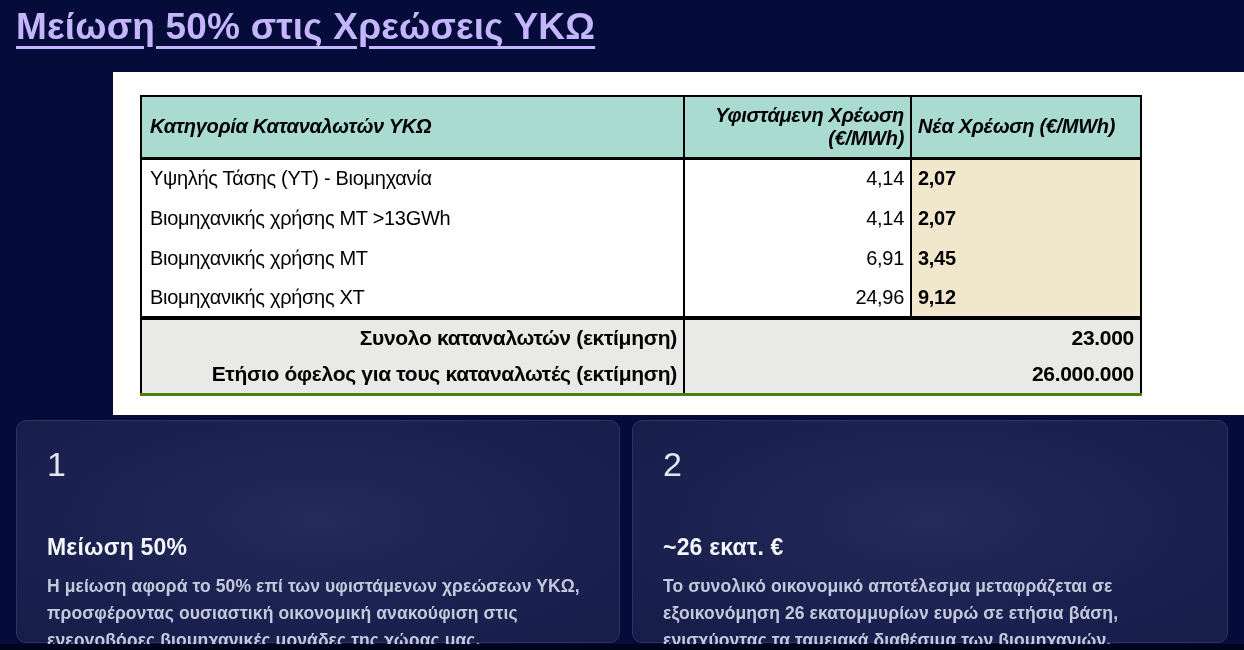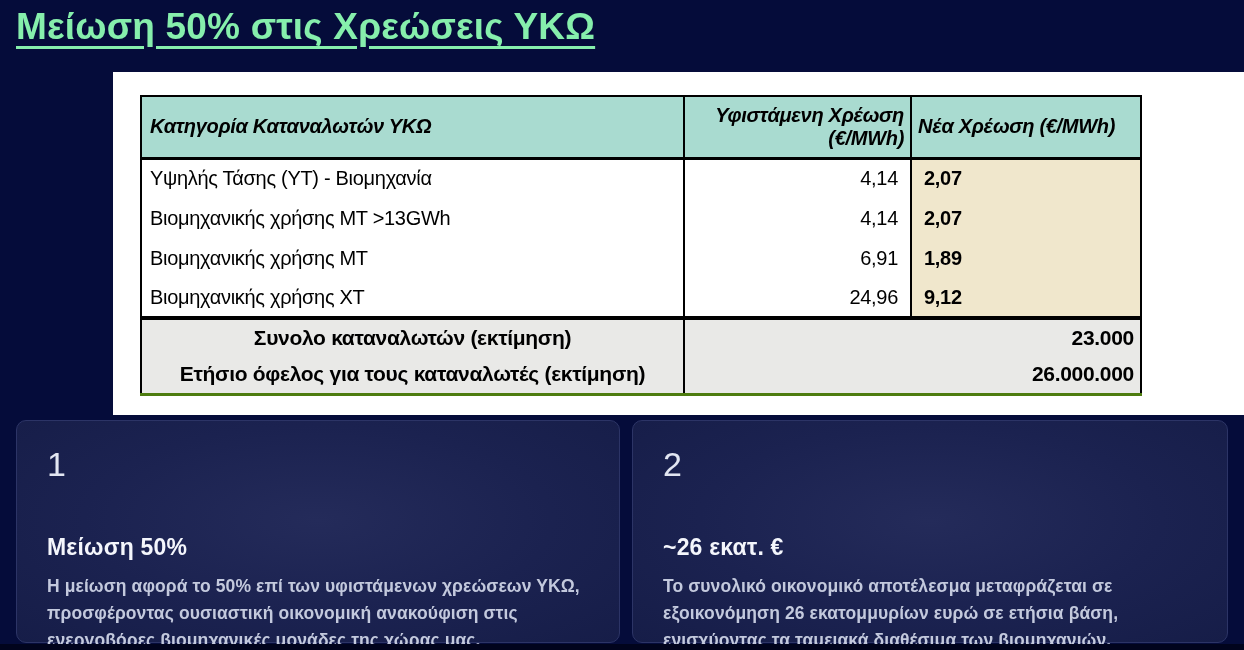--- a/index.html
+++ b/index.html
@@ -13,21 +13,21 @@
     position: relative;
     width: 1244px;
     height: 650px;
     background: #050c3a;
   }
   
   .title {
     position: absolute;
     left: 16px;
     top: 6px;
-    color: #86efac;
+    color: #c4b5fd;
     font-size: 37px;
     font-weight: 700;
     letter-spacing: 0.2px;
     text-decoration: underline;
     text-decoration-thickness: 3px;
     text-underline-offset: 7px;
   }
   
   .panel {
     position: absolute;
@@ -65,21 +65,21 @@
   tr.head th.h-cat  { text-align: left; padding-left: 8px; }
   tr.head th.h-old  { text-align: right; }
   tr.head th.h-new  { text-align: left; }
   tr.data td {
     height: 40px;
     font-size: 20px;
     vertical-align: middle;
     border-left: 2px solid #000000;
     border-right: 2px solid #000000;
     background: #ffffff;
-    padding: 0 12px;
+    padding: 0 6px;
   }
   tr.data td.cat { text-align: left; padding-left: 8px; }
   tr.data td.old { text-align: right; }
   tr.data td.new {
     text-align: left;
     font-weight: 700;
     background: #f0e7cc;
   }
   tr.data:first-of-type td { border-top: 0; }
   tr.sum td {
@@ -87,21 +87,21 @@
     background: #e9e9e7;
     font-size: 21px;
     font-weight: 700;
     vertical-align: middle;
     border-left: 2px solid #000000;
     border-right: 2px solid #000000;
     padding: 0 6px;
   }
   tr.sum.first td { border-top: 4px solid #000000; }
   tr.sum.last td  { border-bottom: 3px solid #4d7c0f; }
-  td.sum-label { text-align: center; padding-left: 8px; }
+  td.sum-label { text-align: right; padding-left: 8px; }
   td.sum-value { text-align: right; }
   
   .cards {
     position: absolute;
     left: 16px;
     top: 420px;
     width: 1212px;
     height: 223px;
     display: flex;
     gap: 12px;
@@ -174,21 +174,21 @@
           <td class="new">2,07</td>
         </tr>
         <tr class="data">
           <td class="cat">Βιομηχανικής χρήσης ΜΤ &gt;13GWh</td>
           <td class="old">4,14</td>
           <td class="new">2,07</td>
         </tr>
         <tr class="data">
           <td class="cat">Βιομηχανικής χρήσης ΜΤ</td>
           <td class="old">6,91</td>
-          <td class="new">1,89</td>
+          <td class="new">3,45</td>
         </tr>
         <tr class="data">
           <td class="cat">Βιομηχανικής χρήσης ΧΤ</td>
           <td class="old">24,96</td>
           <td class="new">9,12</td>
         </tr>
         <tr class="sum first">
           <td class="sum-label">Συνολο καταναλωτών (εκτίμηση)</td>
           <td class="sum-value" colspan="2">23.000</td>
         </tr>

